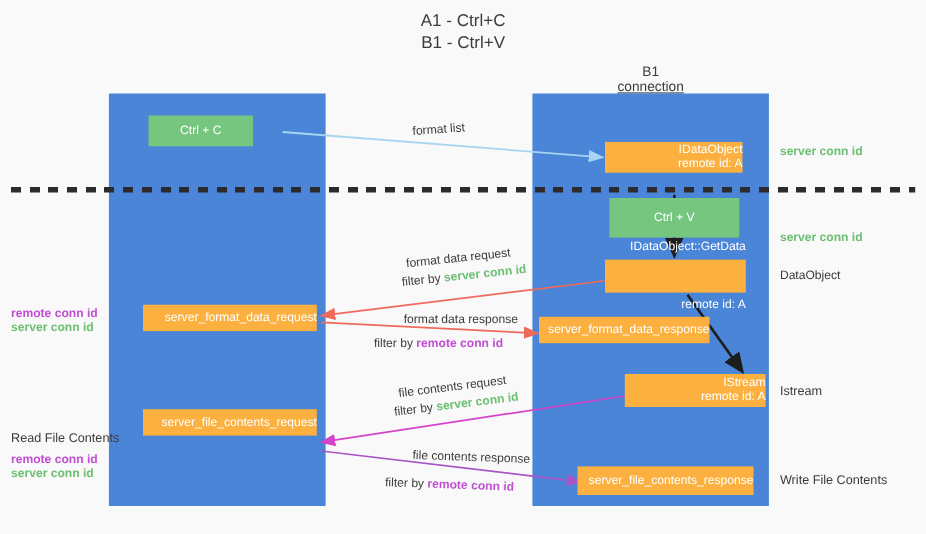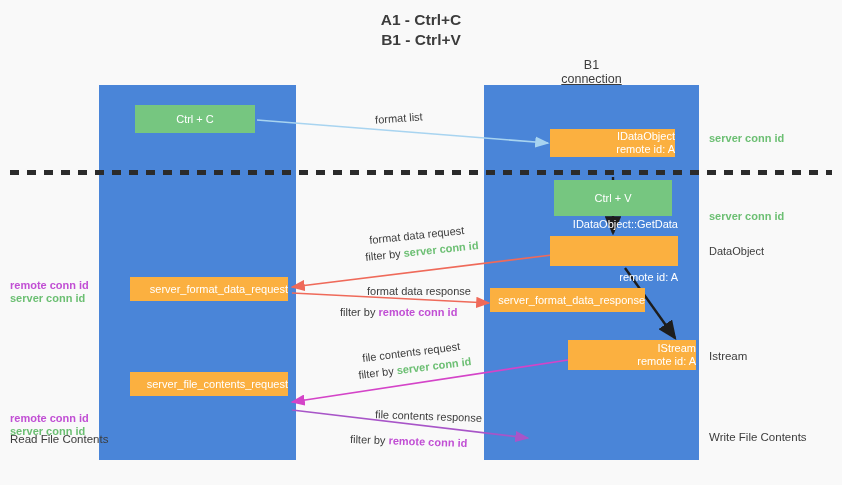--- a/index.html
+++ b/index.html
@@ -20,21 +20,21 @@
   .lane-title{
     position:absolute;text-align:center;font-size:12.5px;color:#3c3c3c;
     line-height:14px;
   }
   .lane-title .l1{display:block;}
   .lane-title .l2{display:block;text-decoration:underline;}
 
   
   .header{
     position:absolute;left:0;top:10px;width:842px;text-align:center;
-    font-size:15.5px;color:#3c3c3c;line-height:20px;font-weight:bold;
+    font-size:15.5px;color:#3c3c3c;line-height:20px;
   }
 
   
   .node{
     position:absolute;display:flex;flex-direction:column;
     align-items:center;justify-content:center;
     color:#ffffff;font-size:11px;line-height:13px;text-align:center;
     box-sizing:border-box;
   }
   .node .sub{display:block;}
@@ -112,21 +112,21 @@
 
     <line x1="625" y1="268" x2="675" y2="338" stroke="#1d1d1d" stroke-width="2.4" marker-end="url(#ah-black)"></line>
 
     <line x1="568" y1="360" x2="292" y2="402" stroke="#d444c8" stroke-width="1.6" marker-end="url(#ah-magenta)"></line>
 
     <line x1="292" y1="410" x2="528" y2="438" stroke="#a855c8" stroke-width="1.6" marker-end="url(#ah-purple)"></line>
   </svg>
 
   <div class="divider"></div>
 
-  <div class="node green" style="left:135px;top:105px;width:120px;height:28px;">
+  <div class="node green" style="left:135px;top:105px;width:95px;height:28px;">
     <span>Ctrl + C</span>
   </div>
 
   <div class="node orange" style="left:550px;top:129px;width:125px;height:28px;">
     <span>IDataObject</span>
     <span class="sub">remote id: A</span>
   </div>
 
   <div class="node green" style="left:554px;top:180px;width:118px;height:36px;">
     <span>Ctrl + V</span>
@@ -147,20 +147,23 @@
 
   <div class="node orange" style="left:568px;top:340px;width:128px;height:30px;">
     <span>IStream</span>
     <span class="sub">remote id: A</span>
   </div>
 
   <div class="node orange" style="left:130px;top:372px;width:158px;height:24px;">
     <span>server_file_contents_request</span>
   </div>
 
+  <div class="node orange" style="left:525px;top:424px;width:160px;height:26px;">
+    <span>server_file_contents_response</span>
+  </div>
 
   <div class="elabel" style="left:375px;top:111px;transform:rotate(-4deg);">format list</div>
 
   <div class="elabel" style="left:369px;top:228px;transform:rotate(-6deg);">format data request</div>
   <div class="elabel" style="left:365px;top:244px;transform:rotate(-6deg);">
     <span>filter by </span><span class="hi-g">server conn id</span>
   </div>
 
   <div class="elabel" style="left:367px;top:284px;">format data response</div>
   <div class="elabel" style="left:340px;top:305px;">
@@ -179,17 +182,17 @@
 
   <div class="ann bold green-t" style="left:709px;top:132px;">server conn id</div>
   <div class="ann bold green-t" style="left:709px;top:210px;">server conn id</div>
   <div class="ann dark-t" style="left:709px;top:245px;font-size:11px;">DataObject</div>
   <div class="ann dark-t" style="left:709px;top:350px;font-size:11.5px;">Istream</div>
   <div class="ann dark-t" style="left:709px;top:431px;font-size:11.5px;">Write File Contents</div>
 
   <div class="ann bold purple-t" style="left:10px;top:279px;">remote conn id</div>
   <div class="ann bold green-t" style="left:10px;top:292px;">server conn id</div>
 
-  <div class="ann dark-t" style="left:10px;top:393px;font-size:11.5px;margin-top:40px;">Read File Contents</div>
+  <div class="ann dark-t" style="left:10px;top:393px;font-size:11.5px;">Read File Contents</div>
   <div class="ann bold purple-t" style="left:10px;top:412px;">remote conn id</div>
   <div class="ann bold green-t" style="left:10px;top:425px;">server conn id</div>
 
 </div>
 
 </body></html>

